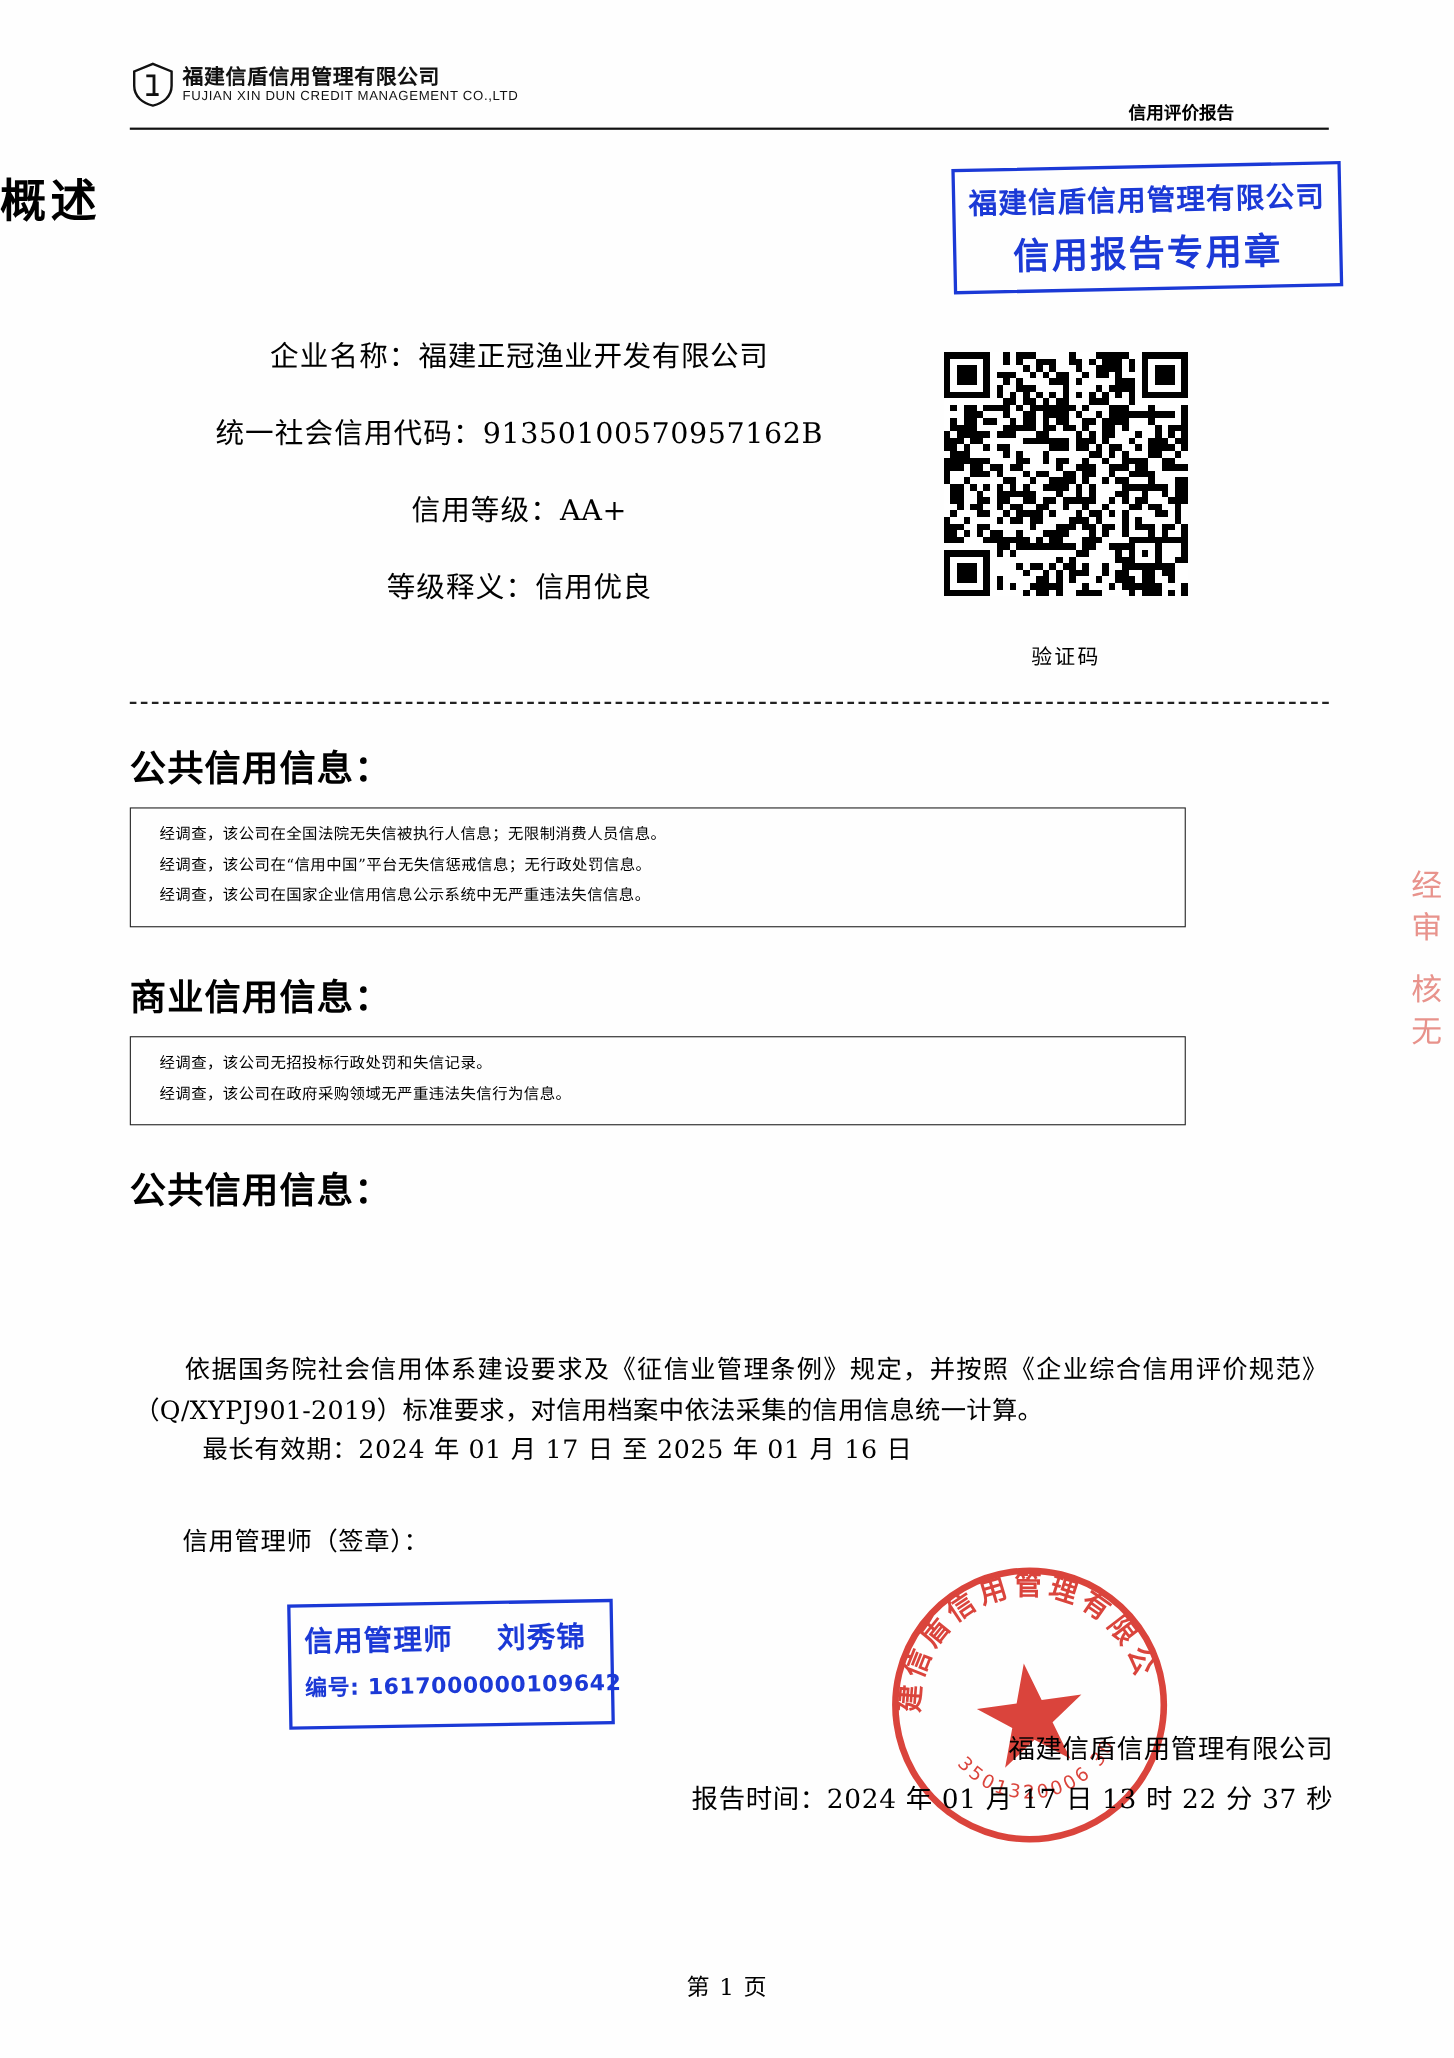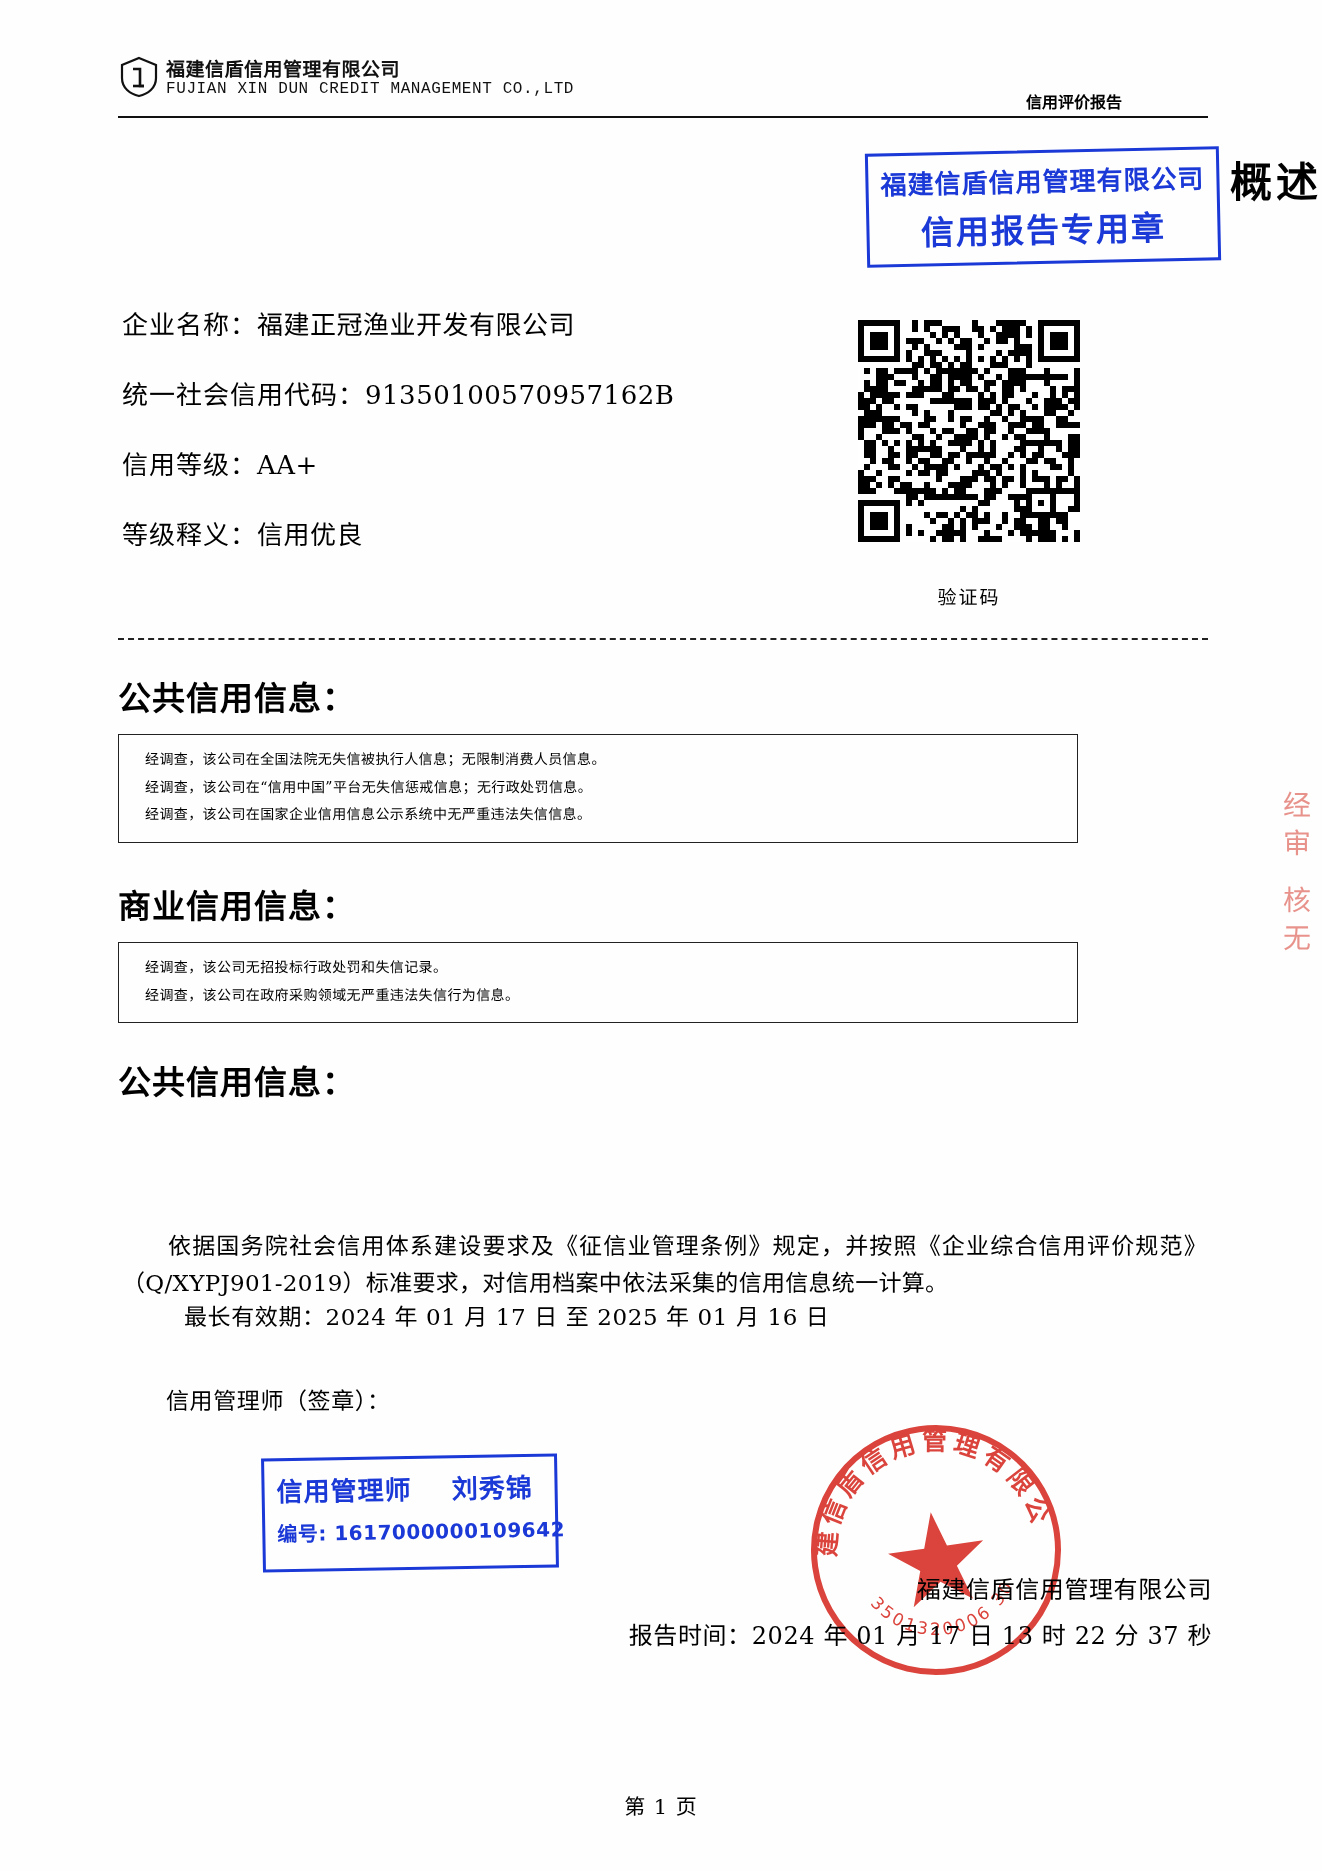--- a/index.html
+++ b/index.html
@@ -49,22 +49,22 @@
     font-size: 19px;
     font-weight: bold;
     letter-spacing: 0.5px;
     color: #111;
     white-space: nowrap;
   }
   .logo-en {
     position: absolute;
     left: 48px;
     top: 28px;
-    font-family: Liberation Mono, monospace;
-    font-size: 16px;
+    font-family: Liberation Sans, sans-serif;
+    font-size: 12px;
     letter-spacing: 0.6px;
     color: #111;
     white-space: nowrap;
   }
   .header-right {
     position: absolute;
     right: 86px;
     top: 37px;
     font-family: "DejaVu Sans", "Liberation Sans", sans-serif;
     font-size: 16px;
@@ -79,21 +79,21 @@
     height: 0;
     border-top: 2px solid #111;
   }
 
   
   .doc-title {
     position: absolute;
     left: 0;
     top: 148px;
     width: 1322px;
-    text-align: right;
+    text-align: left;
     font-family: "DejaVu Sans", "Liberation Sans", sans-serif;
     font-size: 42px;
     font-weight: bold;
     letter-spacing: 4px;
   }
 
   
   .report-stamp {
     position: absolute;
     left: 866px;
@@ -126,20 +126,21 @@
     position: absolute;
     left: 122px;
     top: 312px;
     width: 700px;
   }
   .field-row {
     font-size: 26px;
     line-height: 1.0;
     margin-bottom: 44px;
     white-space: nowrap;
+    text-align: center;
   }
   .field-row .label { letter-spacing: 1px; }
   .field-row .value { letter-spacing: 0.5px; }
 
   
   .qr-box {
     position: absolute;
     left: 858px;
     top: 320px;
     width: 222px;

